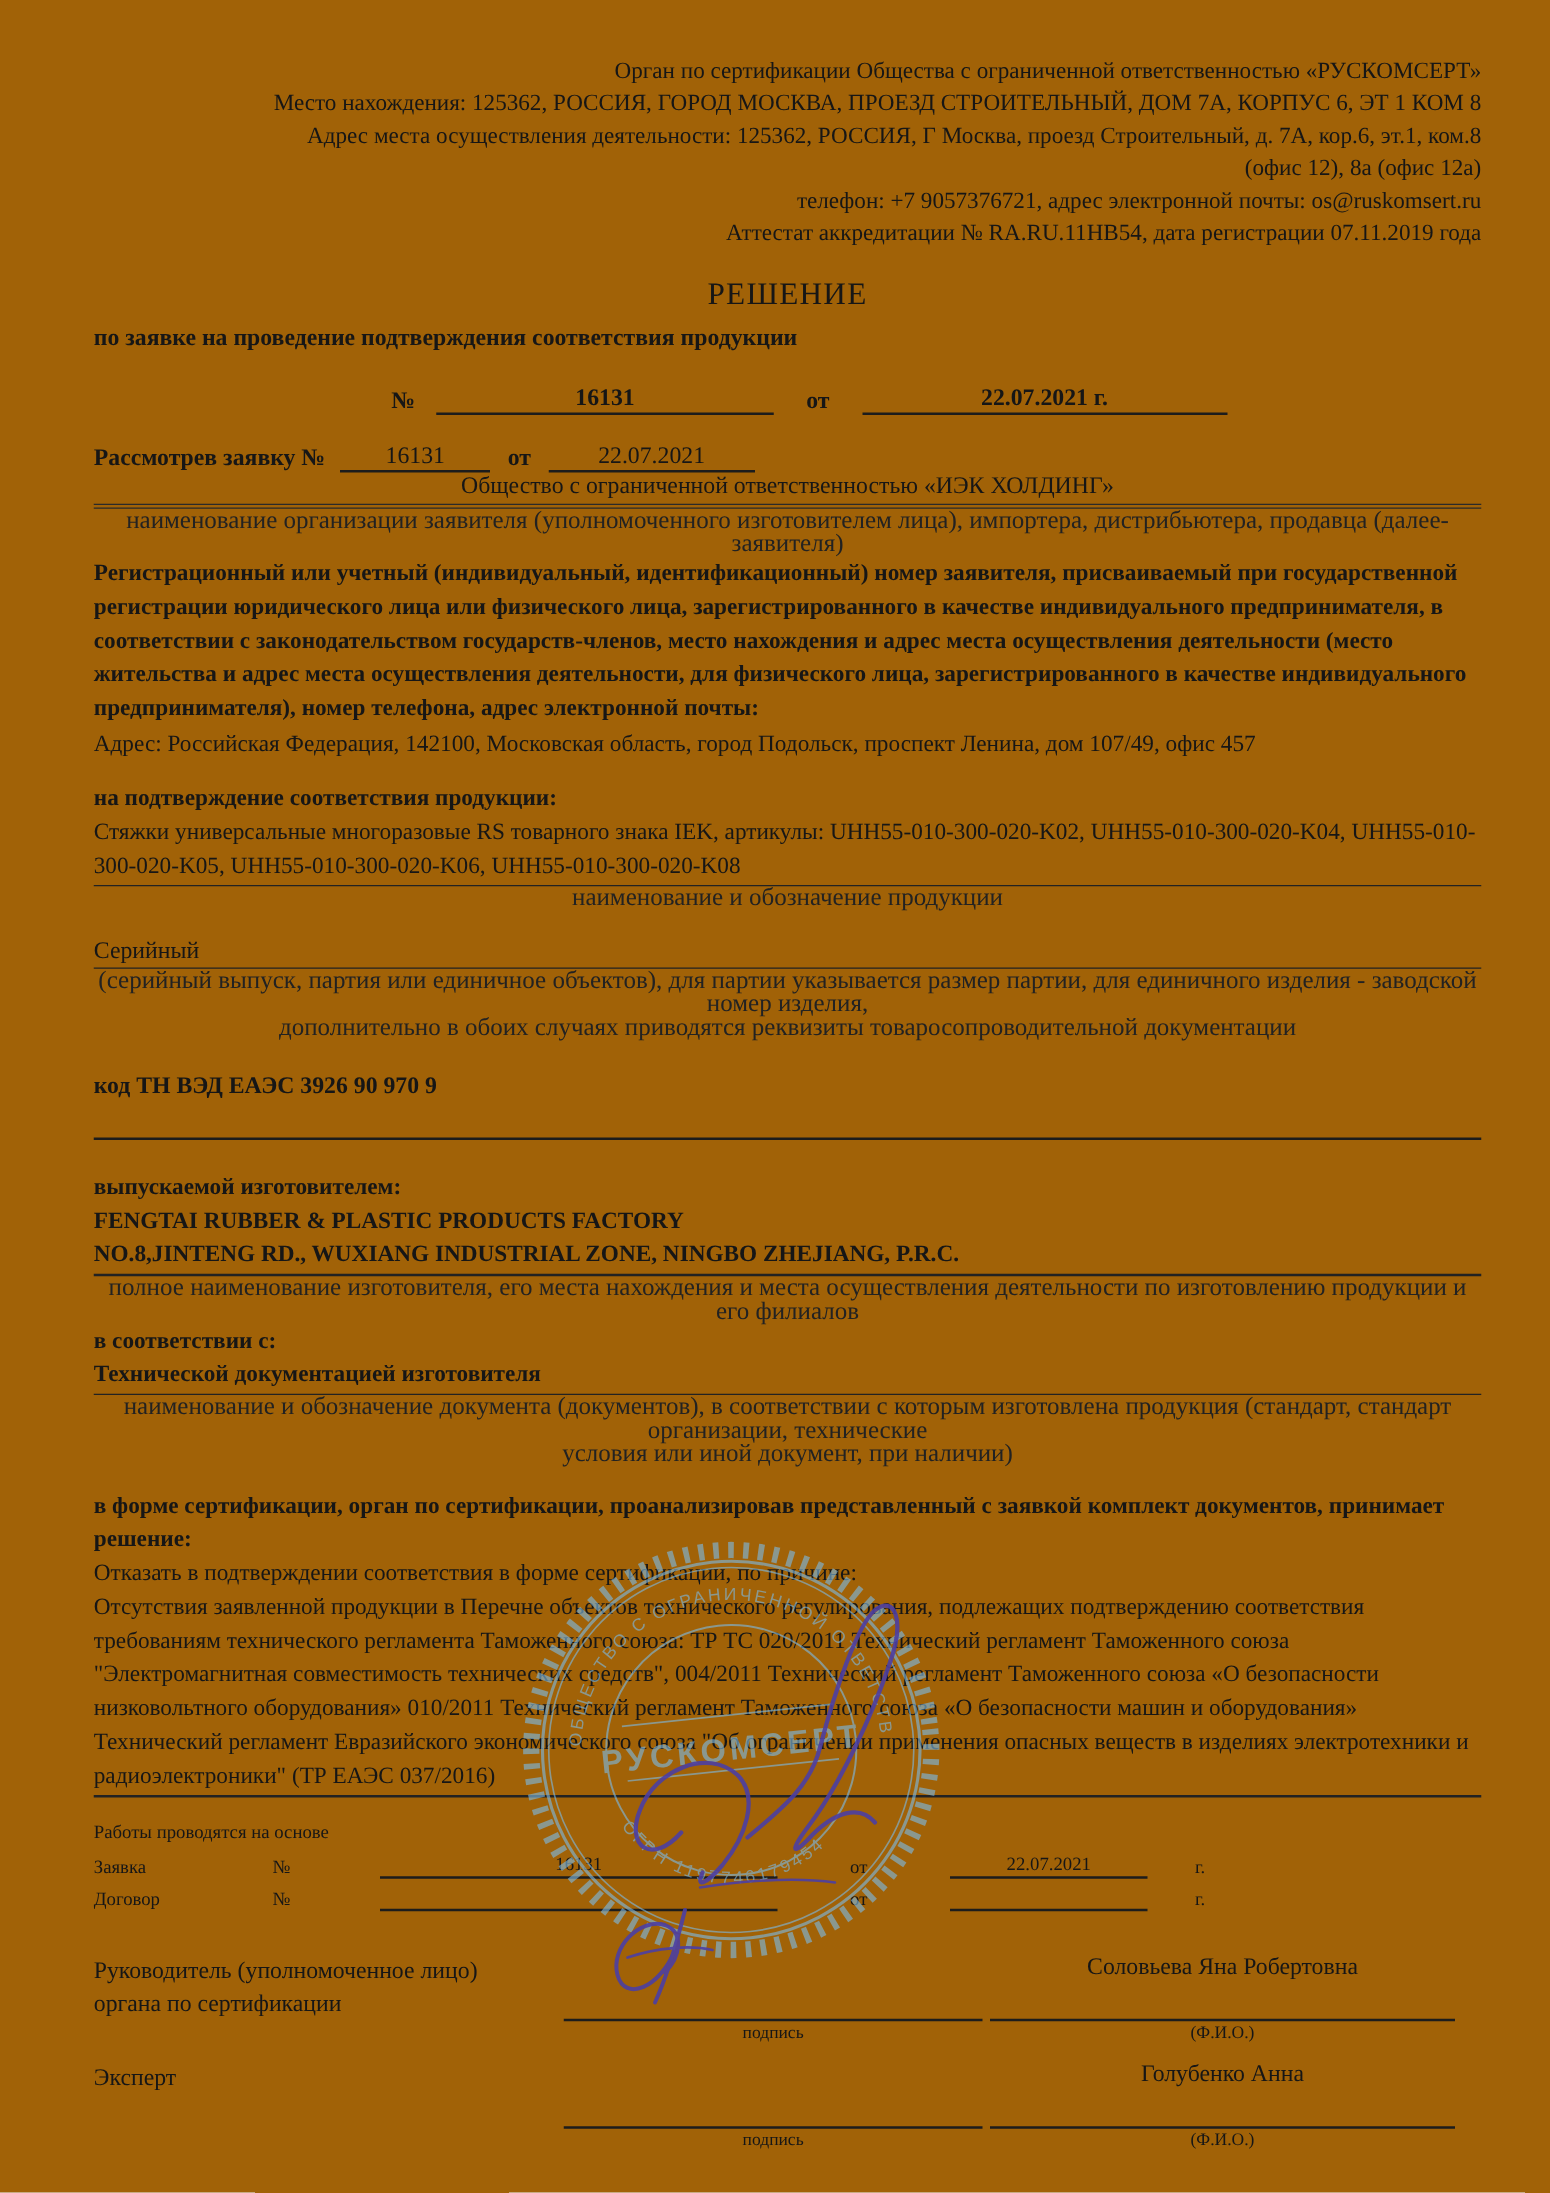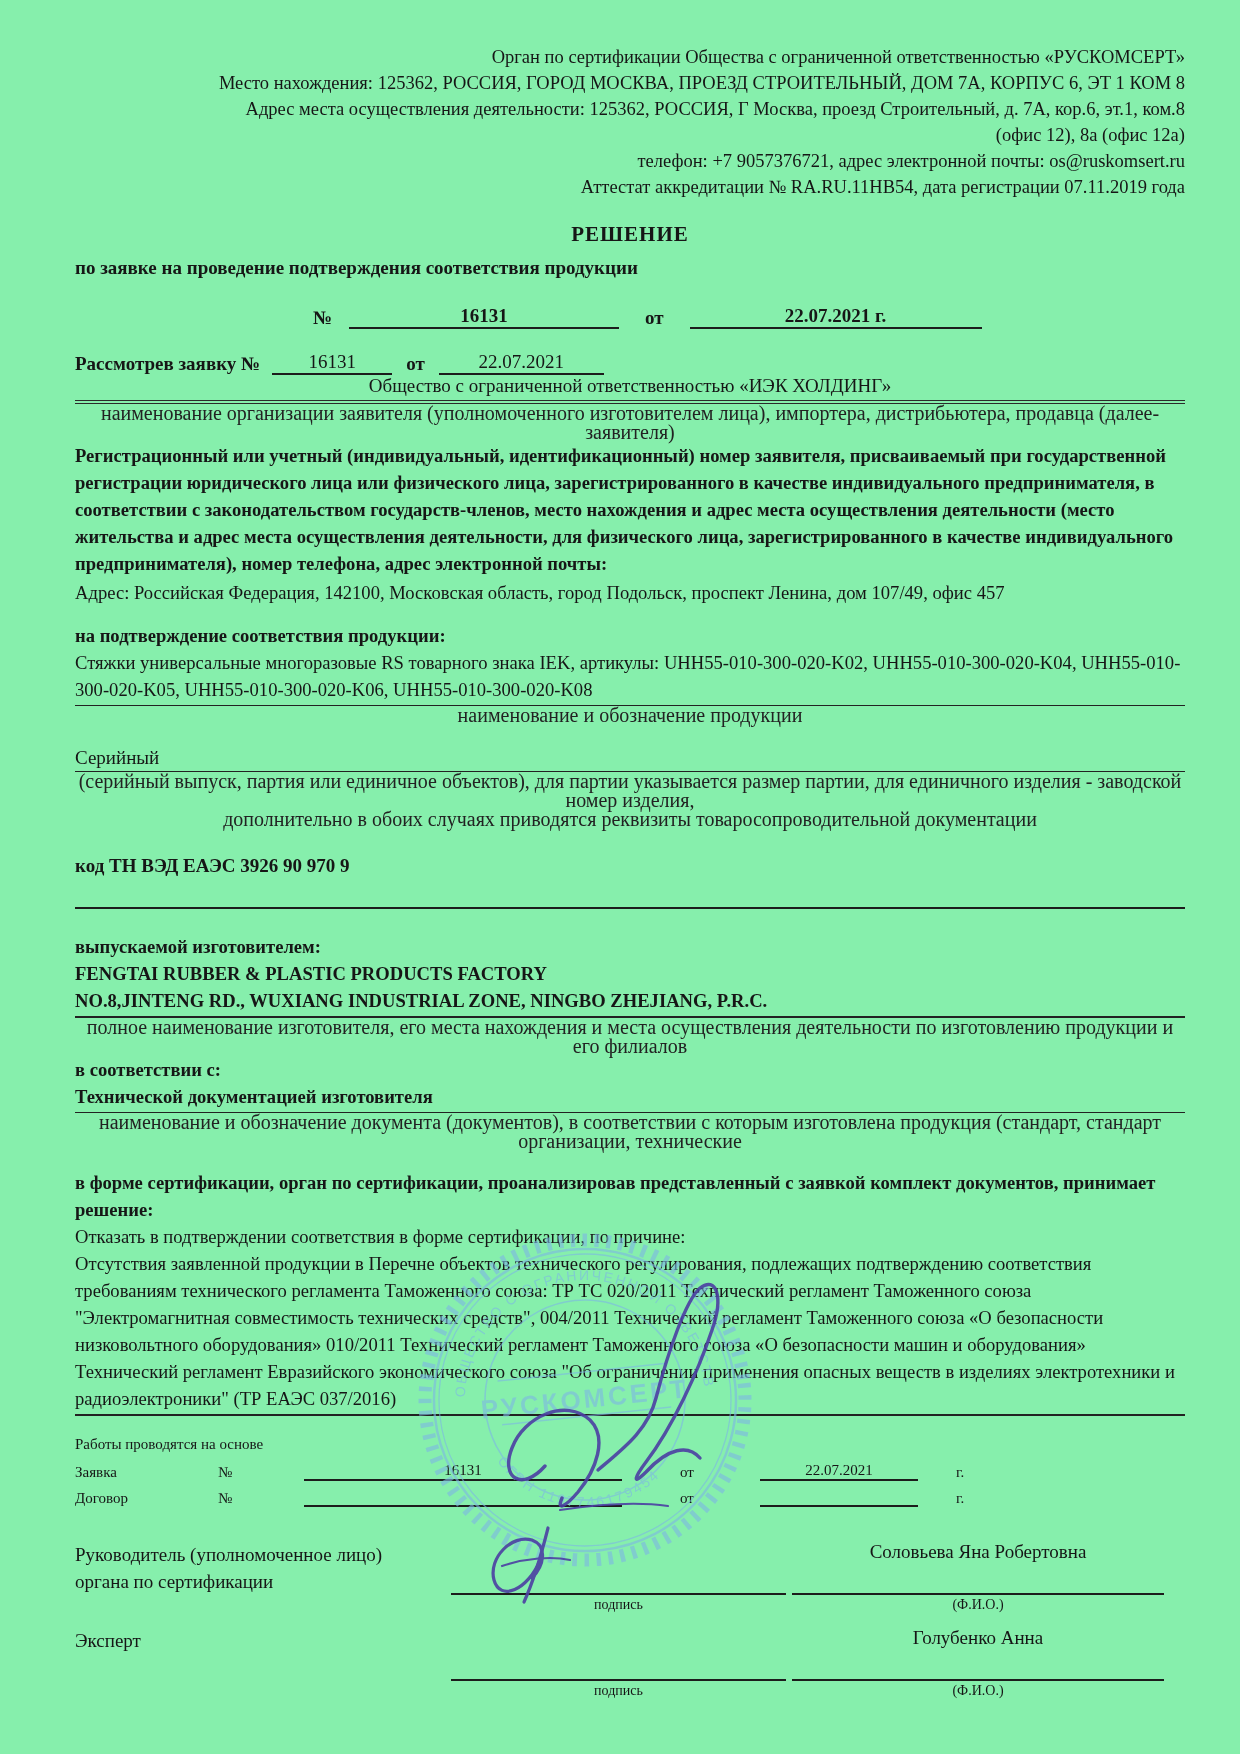--- a/index.html
+++ b/index.html
@@ -1,31 +1,31 @@
 <!DOCTYPE html>
 <html><head>
 <meta charset="utf-8">
 <style>
   * { box-sizing: border-box; }
   html,body { margin:0; padding:0; background:#e8e8e8; }
   .page {
     position: relative;
     width: 1240px; height: 1754px;
     margin: 0 auto;
-    background: #86efac;
+    background: #a16207;
     font-family: "Liberation Serif", "DejaVu Serif", serif;
     color: #161616;
     overflow: hidden;
   }
   .content { padding: 44px 55px 0 75px; }
 
   .hdr { text-align: right; font-size: 18.5px; line-height: 26px; }
   .hdr div { white-space: nowrap; }
 
-  .title { text-align: center; font-weight: bold; font-size: 21px; letter-spacing: 1px; margin-top: 22px; }
+  .title { text-align: center; font-weight: normal; font-size: 25px; letter-spacing: 1px; margin-top: 22px; }
   .subtitle { text-align: left; font-weight: bold; font-size: 19px; margin-top: 10px; }
 
   .numrow { display: flex; align-items: flex-end; margin-top: 26px; padding-left: 238px; font-weight: bold; font-size: 19px; }
   .numrow .no { width: 36px; }
   .uline { border-bottom: 2px solid #1c1c1c; text-align: center; }
   .numrow .l1 { width: 270px; }
   .numrow .ot { margin: 0 26px; }
   .numrow .l2 { width: 292px; }
 
   .rassm { display: flex; align-items: flex-end; margin-top: 22px; font-size: 19px; }
@@ -118,20 +118,21 @@
     <div class="rule"></div>
 
     <div class="manuf">
       <div class="para b" style="margin-top:0;">выпускаемой изготовителем:</div>
       <div class="para b" style="margin-top:0;">FENGTAI RUBBER &amp; PLASTIC PRODUCTS FACTORY</div>
       <div class="para b u-full" style="margin-top:0;">NO.8,JINTENG RD., WUXIANG INDUSTRIAL ZONE, NINGBO ZHEJIANG, P.R.C.</div>
       <div class="cap">полное наименование изготовителя, его места нахождения и места осуществления деятельности по изготовлению продукции и его филиалов</div>
       <div class="para b" style="margin-top:0;">в соответствии с:</div>
       <div class="para b techdoc" style="margin-top:0;">Технической документацией изготовителя</div>
       <div class="cap">наименование и обозначение документа (документов), в соответствии с которым изготовлена продукция (стандарт, стандарт организации, технические</div>
+      <div class="cap">условия или иной документ, при наличии)</div>
     </div>
 
     <div class="para b" style="margin-top:18px;">в форме сертификации, орган по сертификации, проанализировав представленный с заявкой комплект документов, принимает решение:</div>
     <div class="para" style="margin-top:0;">Отказать в подтверждении соответствия в форме сертификации, по причине:</div>
     <div class="para u-full" style="margin-top:0;">Отсутствия заявленной продукции в Перечне объектов технического регулирования, подлежащих подтверждению соответствия требованиям технического регламента Таможенного союза: ТР ТС 020/2011 Технический регламент Таможенного союза "Электромагнитная совместимость технических средств", 004/2011 Технический регламент Таможенного союза «О безопасности низковольтного оборудования»  010/2011 Технический регламент Таможенного союза «О безопасности машин и оборудования» Технический регламент Евразийского экономического союза "Об ограничении применения опасных веществ в изделиях электротехники и радиоэлектроники" (ТР ЕАЭС 037/2016)</div>
 
     <div class="basis">
       <div>Работы проводятся на основе</div>
       <div class="brow">
         <span class="c-lbl">Заявка</span>

